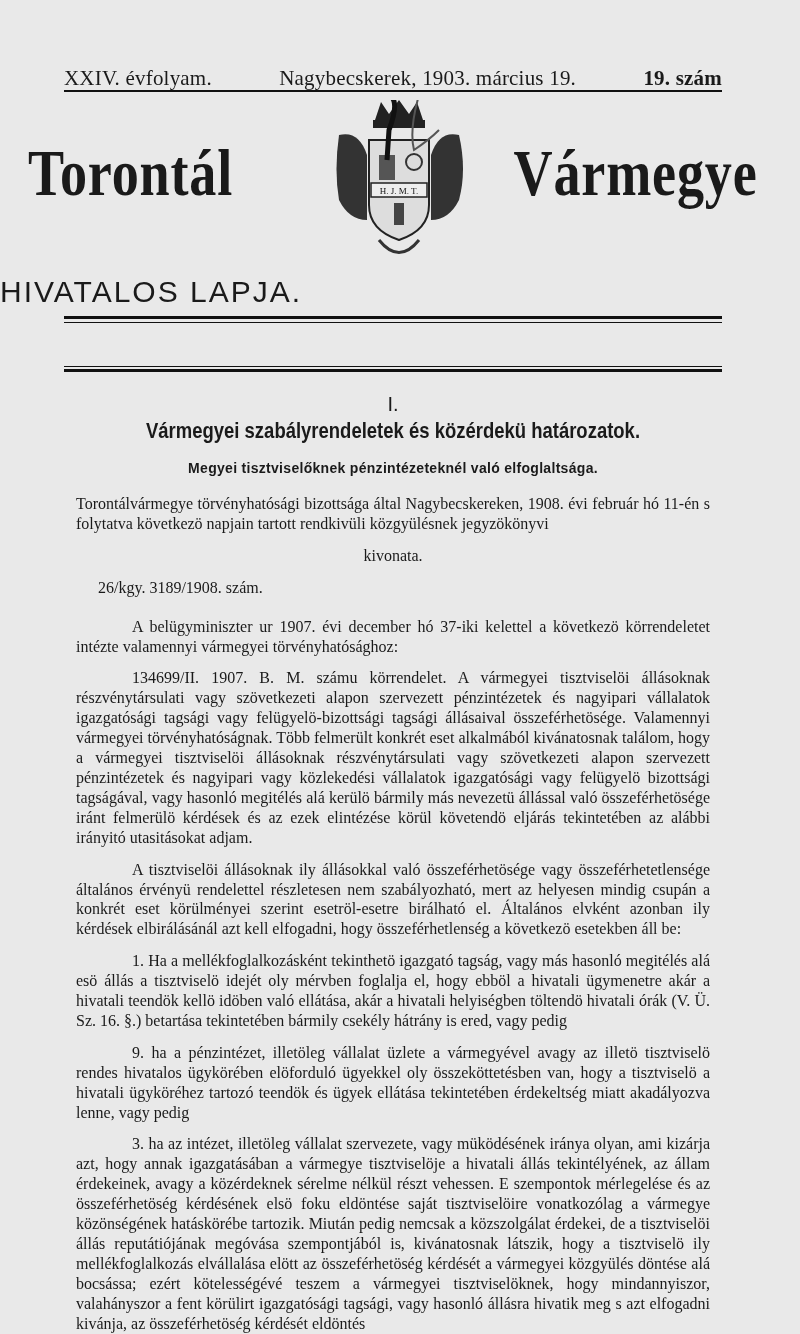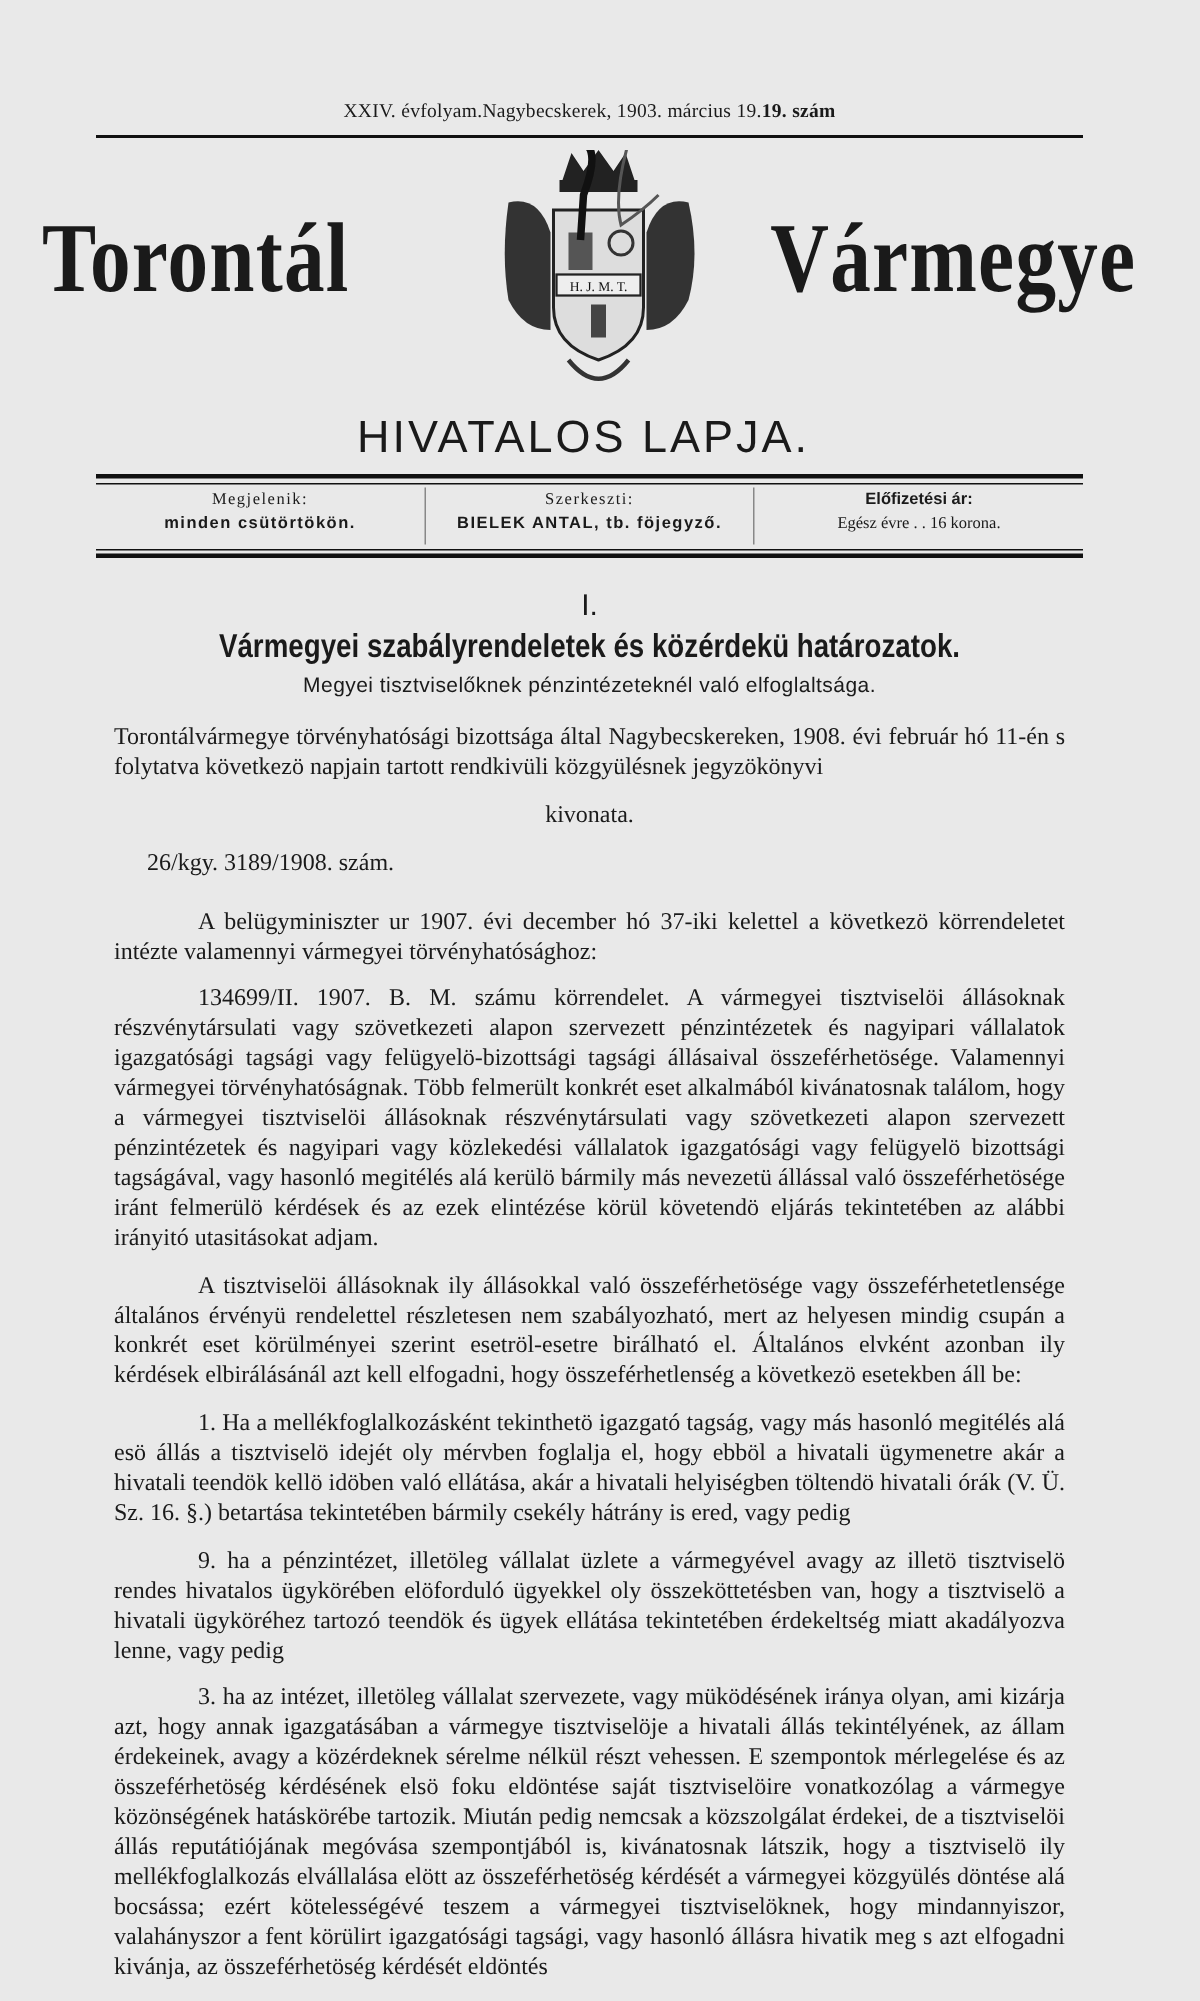--- a/index.html
+++ b/index.html
@@ -6,60 +6,60 @@
   body {
     width:800px; height:1334px; overflow:hidden;
     background:#e9e9e9;
     color:#1a1a1a;
     font-family:"Liberation Serif", "DejaVu Serif", serif;
     position:relative;
   }
   .page { position:absolute; left:0; top:0; width:800px; height:1334px; }
   .topline {
     position:absolute; left:64px; top:66px; width:658px;
-    display:flex; justify-content:center; align-items:baseline;
-    font-size:13px; letter-spacing:0.2px;
+    display:flex; justify-content:space-between; align-items:baseline;
+    font-size:21px; letter-spacing:0.2px;gap:37px;
   }
   .topline .sz { font-weight:bold; }
   .rule { position:absolute; left:64px; width:658px; background:#111; }
   .masthead {
     position:absolute; left:64px; top:110px; width:658px; height:165px;
   }
   .mast-word {
     position:absolute; top:30px;
     font-family:"Liberation Serif", serif; font-weight:bold;
     font-size:66px; letter-spacing:1px; transform:scaleX(0.82);
     line-height:1;
   }
   .mast-left { left:-36px; transform-origin:left center; }
   .mast-right { right:-36px; transform-origin:right center; }
   .coat { position:absolute; left:245px; top:-10px; width:180px; height:170px; }
   .subtitle {
-    position:absolute; left:0; top:275px; width:778px; text-align:center;
+    position:absolute; left:0; top:275px; width:778px; 
     font-family:"Liberation Sans", sans-serif; font-size:30px; letter-spacing:2px;
   }
   .infobar {
     position:absolute; left:64px; top:325px; width:658px; height:38px;
     display:flex;
   }
   .infobar .col { flex:1; text-align:center; font-size:11px; line-height:16px; }
   .infobar .col + .col { border-left:1px solid #888; }
   .infobar .lab { font-family:"Liberation Serif", serif; letter-spacing:1px; }
   .infobar .val { font-family:"Liberation Sans", sans-serif; font-weight:bold; letter-spacing:1px; }
   .infobar .col3 .lab { font-family:"Liberation Sans", sans-serif; font-weight:bold; letter-spacing:0; }
   .infobar .col3 .val { font-family:"Liberation Serif", serif; font-weight:normal; letter-spacing:0; }
   .content { position:absolute; left:64px; top:392px; width:658px; }
   .sec-num { text-align:center; font-family:"Liberation Sans", sans-serif; font-size:20px; line-height:24px; }
   .sec-title {
     text-align:center; font-family:"Liberation Sans", sans-serif; font-weight:bold;
     font-size:22px; line-height:30px; transform:scaleX(0.84);
   }
   .sub-title {
-    text-align:center; font-family:"Liberation Sans", sans-serif; font-weight:normal;
-    font-size:14px; line-height:20px; letter-spacing:0.3px;
+    text-align:center; font-family:"Liberation Sans", sans-serif; font-weight:bold;
+    font-size:14px; line-height:20px; margin-top:12px; letter-spacing:0.3px;
   }
   .body { font-size:16px; line-height:19.9px; text-align:justify; margin-top:16px; }
   .body p { margin:12px; }
   .body .ind { text-indent:56px; }
   .body .ind2 { text-indent:22px; }
   .body .center { text-align:center; }
   .body .gap { margin-top:19px; }
 </style>
 </head>
 <body>
@@ -97,34 +97,20 @@
       <path d="M110 -5 Q100 30 105 50 Q120 40 130 30" fill="none" stroke="#555" stroke-width="2"></path>
     </svg>
     <div class="mast-word mast-right">Vármegye</div>
   </div>
 
   <div class="subtitle">HIVATALOS LAPJA.</div>
 
   <div class="rule" style="top:316px;height:3px;"></div>
   <div class="rule" style="top:322px;height:1px;"></div>
 
-  <div class="infobar">
-    <div class="col">
-      <div class="lab">Megjelenik:</div>
-      <div class="val">minden csütörtökön.</div>
-    </div>
-    <div class="col">
-      <div class="lab">Szerkeszti:</div>
-      <div class="val">BIELEK ANTAL, tb. föjegyző.</div>
-    </div>
-    <div class="col col3">
-      <div class="lab">Előfizetési ár:</div>
-      <div class="val">Egész évre . . 16 korona.</div>
-    </div>
-  </div>
 
   <div class="rule" style="top:366px;height:1px;"></div>
   <div class="rule" style="top:369px;height:3px;"></div>
 
   <div class="content">
     <div class="sec-num">I.</div>
     <div class="sec-title">Vármegyei szabályrendeletek és közérdekü határozatok.</div>
     <div class="sub-title">Megyei tisztviselőknek pénzintézeteknél való elfoglaltsága.</div>
 
     <div class="body">

